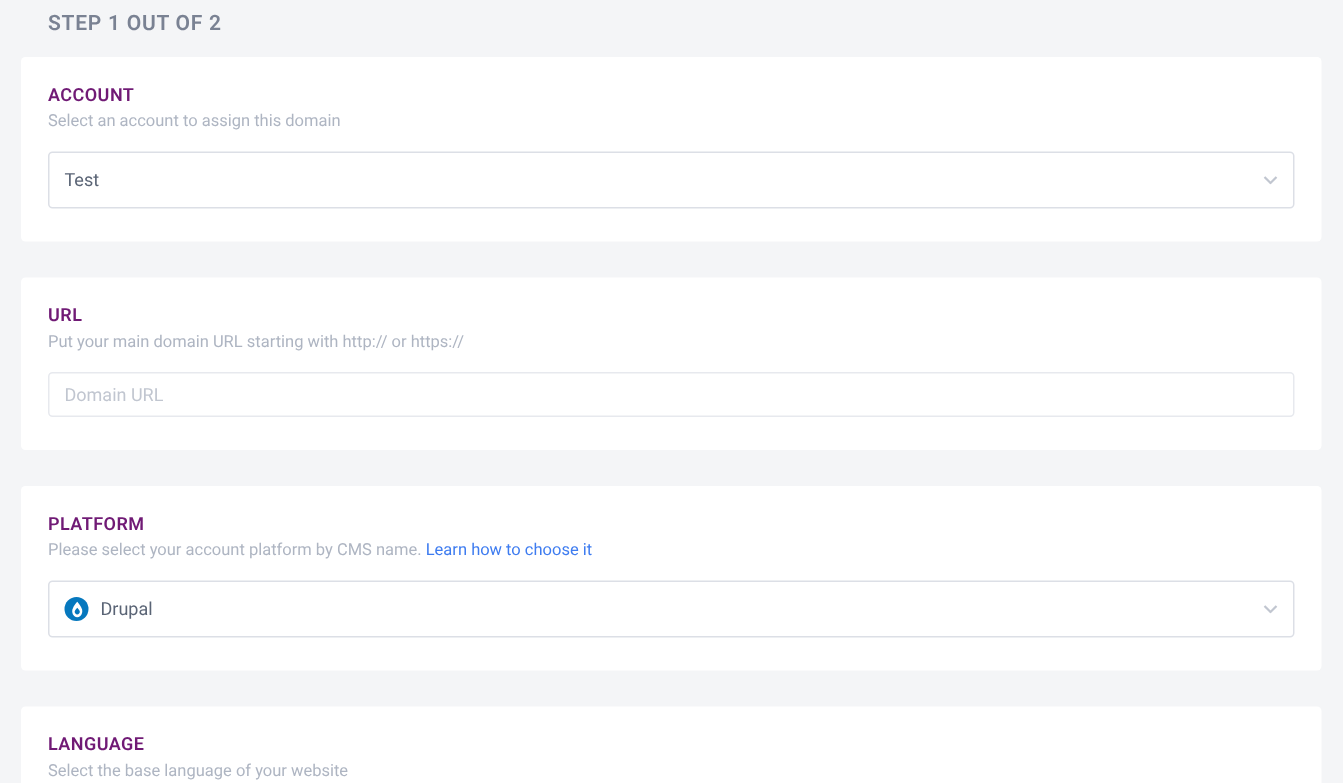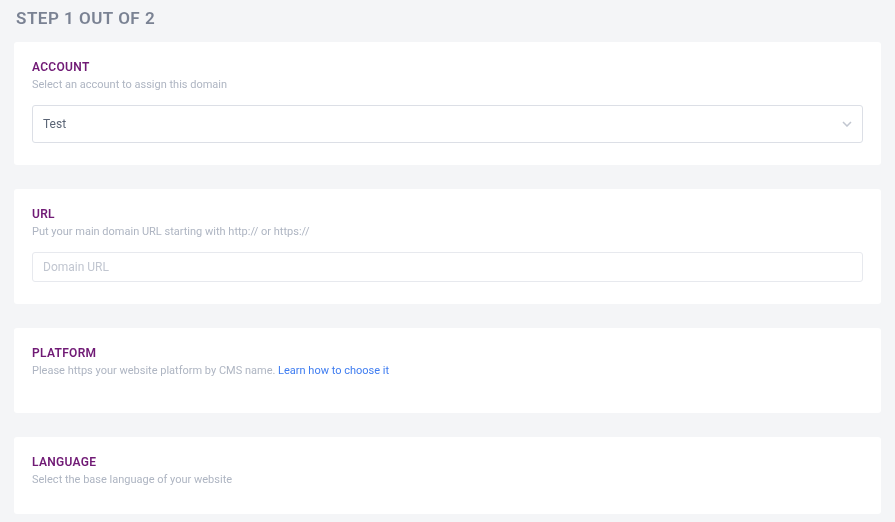--- a/index.html
+++ b/index.html
@@ -8,26 +8,26 @@
       padding: 0;
     }
     body {
       font-family: -apple-system, BlinkMacSystemFont, "Segoe UI", Roboto, Helvetica, Arial, sans-serif;
       background: #f4f5f7;
       color: #5a6475;
       padding: 8px 14px;
       width: 895px;
     }
     .step-heading {
-      font-size: 17px;
+      font-size: 14px;
       font-weight: 600;
       color: #7a8293;
       letter-spacing: 0.5px;
       margin-bottom: 14px;
-      margin-left: 2px;
+      margin-left: 18px;
     }
     .card {
       background: #ffffff;
       border-radius: 3px;
       padding: 18px 18px 22px 18px;
       margin-bottom: 24px;
     }
     .section-title {
       font-size: 12px;
       font-weight: 600;
@@ -129,21 +129,34 @@
 
 <div class="card">
   <div class="section-title">URL</div>
   <div class="section-subtitle">Put your main domain URL starting with http:// or https://</div>
   <input type="text" class="input-box" placeholder="Domain URL" style="">
 </div>
 
 <div class="card">
   <div class="section-title">PLATFORM</div>
   <div class="section-subtitle">
-    <span>Please https your website platform by CMS name.  </span><a href="#">Learn how to choose it</a>
+    <span>Please select your account platform by CMS name.  </span><a href="#">Learn how to choose it</a>
+  </div>
+  <div class="select-box">
+    <span class="platform-icon">
+      <svg viewBox="0 0 12 16">
+          <path d="M6 0 C6 0 3 4 2 6 C0.5 8.5 0.8 12 3 14 C5 15.8 7 15.8 9 14 C11.2 12 11.5 8.5 10 6 C9 4 6 0 6 0 Z M6 12.5 C4.6 12.5 3.5 11.4 3.5 10 C3.5 9 4.5 7.5 6 6 C7.5 7.5 8.5 9 8.5 10 C8.5 11.4 7.4 12.5 6 12.5 Z"></path>
+        </svg>
+    </span>
+    <span class="value">Drupal</span>
+    <span class="chevron">
+      <svg viewBox="0 0 10 6">
+          <path d="M1 1 L5 5 L9 1"></path>
+        </svg>
+    </span>
   </div>
 </div>
 
 <div class="card card-language">
   <div class="section-title">LANGUAGE</div>
   <div class="section-subtitle">Select the base language of your website</div>
 
 </div>
 
 </body></html>

